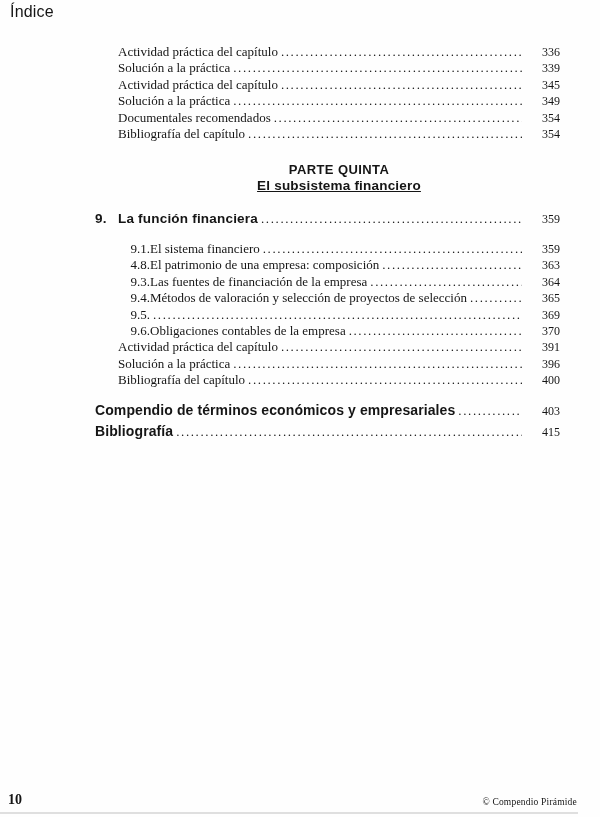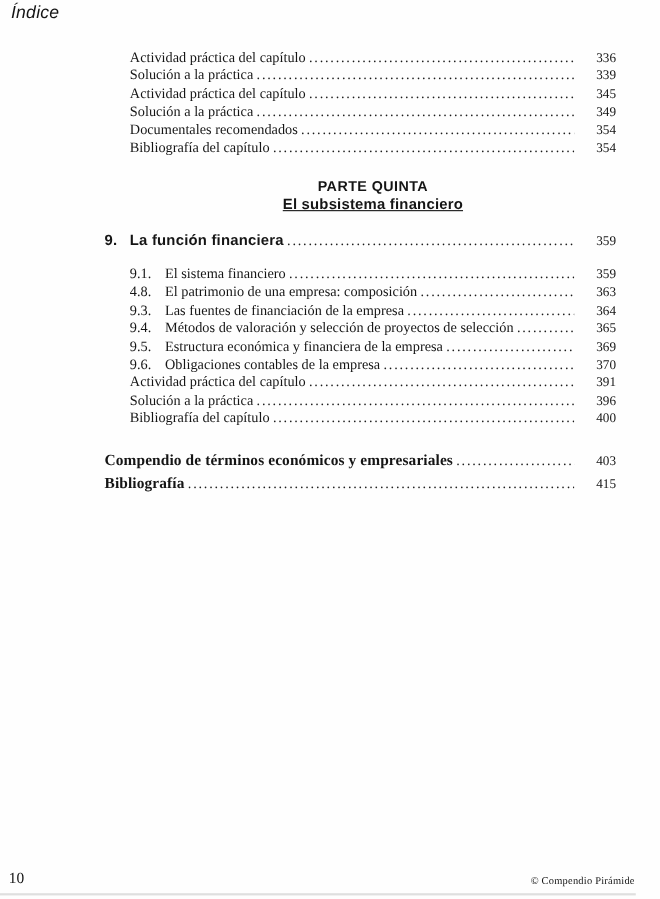--- a/index.html
+++ b/index.html
@@ -10,21 +10,20 @@
     font-family: "Liberation Serif", "DejaVu Serif", serif;
     position: relative;
     overflow: hidden;
   }
   .page { position: absolute; inset: 0; }
 
   .index-title {
     position: absolute;
     left: 10px; top: 3px;
     font-family: "Liberation Sans", "DejaVu Sans", sans-serif;
-    font-style: italic;
     font-size: 16px;
     font-weight: 500;
     letter-spacing: 0.2px;
     text-align: center;
   }
 
   .toc-row {
     display: flex;
     align-items: baseline;
     line-height: 16.4px;
@@ -69,35 +68,35 @@
   #chapter-row { position: absolute; top: 211px; left: 95px; right: 40px; }
   .ch-num, .ch-label {
     font-family: "Liberation Sans", "DejaVu Sans", sans-serif;
     font-size: 13.5px;
     font-weight: 600;
     letter-spacing: 0.2px;
   }
   .ch-num { flex: 0 0 23px; width: 23px; }
 
   #chapter-group { position: absolute; top: 241px; left: 118px; right: 40px; }
-  .sub-num { flex: 0 0 32px; width: 32px; white-space: nowrap; }
+  .sub-num { flex: 0 0 32px; width: 32px; white-space: nowrap; text-align: right; }
 
   .backmatter .label {
-    font-family: Liberation Serif, serif;
+    font-family: Liberation Sans, sans-serif;
     font-size: 14px;
     font-weight: bold;
     letter-spacing: 0.1px;
-    margin-top: 10px;
   }
   #backmatter-1 { position: absolute; top: 402px; left: 95px; right: 40px; }
   #backmatter-2 { position: absolute; top: 423px; left: 95px; right: 40px; }
 
   .folio {
     position: absolute; left: 8px; top: 792px;
     font-size: 14px;
+    font-weight: bold;
   }
   .copyright {
     position: absolute; right: 23px; top: 797px;
     font-size: 9.5px;
     letter-spacing: 0.2px;
   }
   .scan-edge {
     position: absolute; left: 0; right: 22px; top: 812px; height: 2px;
     background: #d9d9d9; opacity: 0.85;
   }
@@ -174,21 +173,20 @@
       <span class="pagenum">364</span>
     </div>
     <div class="toc-row">
       <span class="sub-num">9.4.</span>
       <span class="label">Métodos de valoración y selección de proyectos de selección</span>
       <span class="leader"></span>
       <span class="pagenum">365</span>
     </div>
     <div class="toc-row">
       <span class="sub-num">9.5.</span>
-      <span class="label">Estructura económica y financiera de la empresa</span>
       <span class="leader"></span>
       <span class="pagenum">369</span>
     </div>
     <div class="toc-row">
       <span class="sub-num">9.6.</span>
       <span class="label">Obligaciones contables de la empresa</span>
       <span class="leader"></span>
       <span class="pagenum">370</span>
     </div>
     <div class="toc-row">

